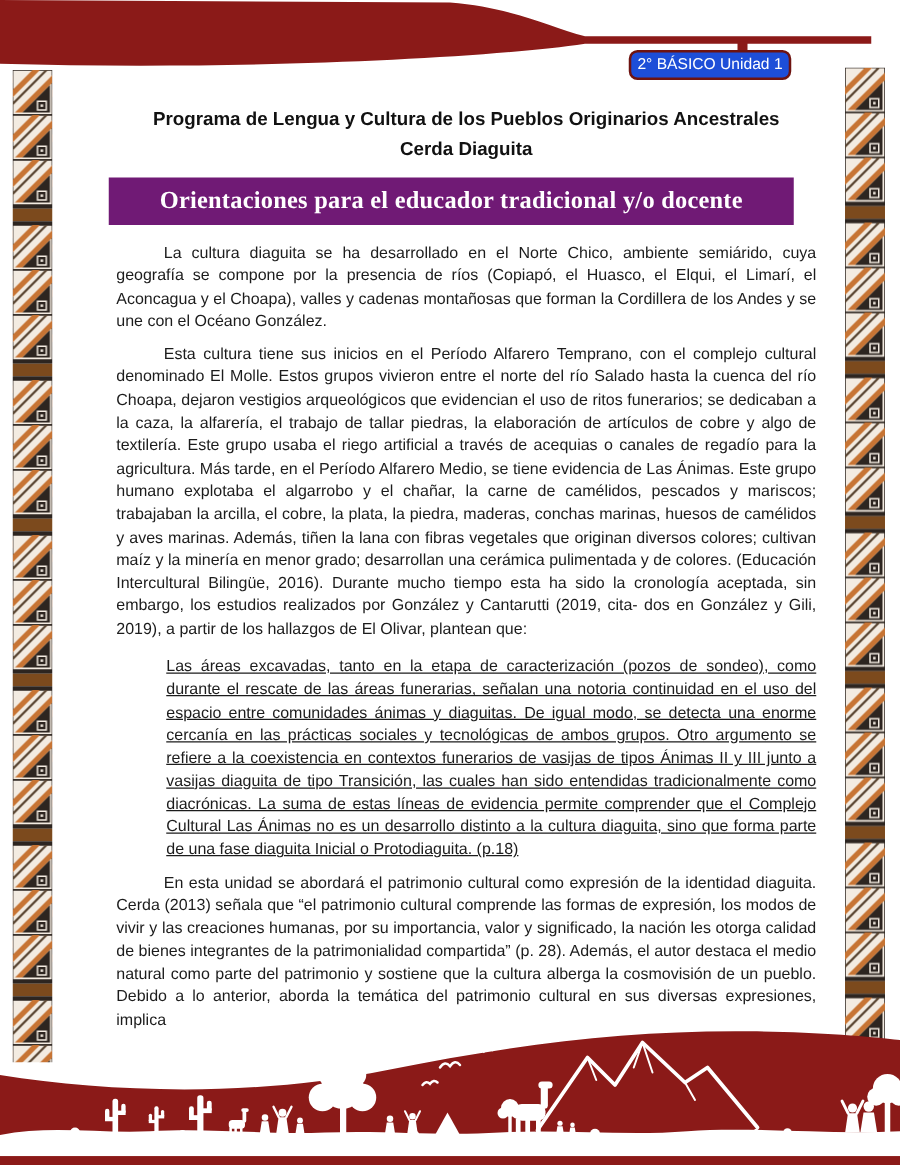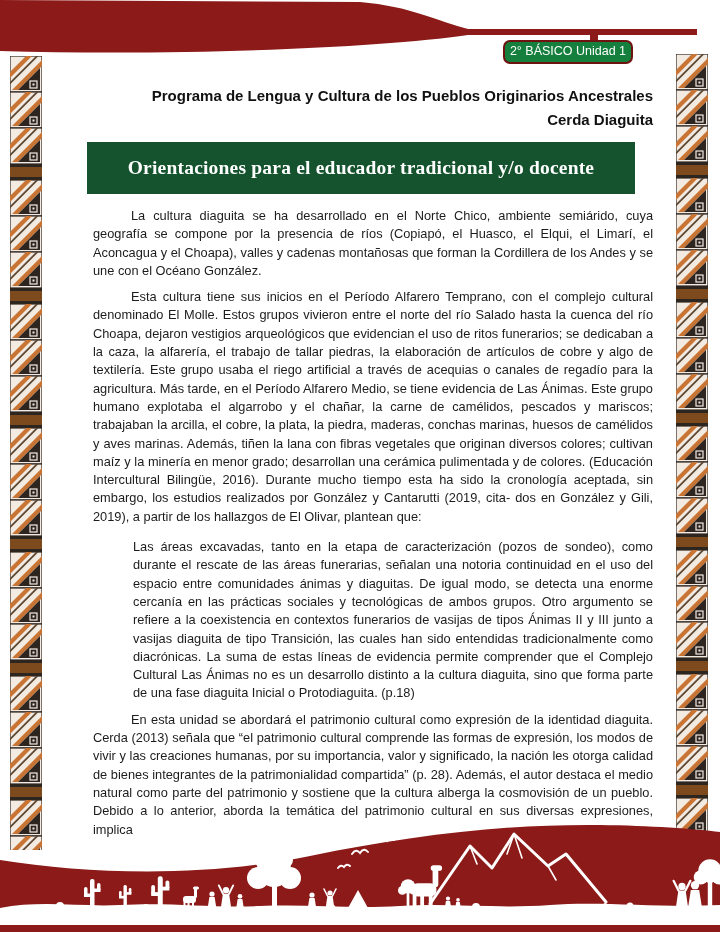--- a/index.html
+++ b/index.html
@@ -1,33 +1,33 @@
 <!DOCTYPE html>
 <html><head>
 <meta charset="utf-8">
 <style>
   html,body{margin:0;padding:0;background:#ffffff;}
   .page{position:relative;width:720px;height:932px;background:#ffffff;overflow:hidden;
         font-family:"Liberation Sans",sans-serif;}
   .top-wave{position:absolute;top:0;left:0;z-index:2;}
   .badge{position:absolute;left:503px;top:40px;width:130px;height:24px;box-sizing:border-box;
-         background:#15803d;border:2px solid #6e1310;border-radius:7px;color:#ffffff;
+         background:#1d4ed8;border:2px solid #6e1310;border-radius:7px;color:#ffffff;
          font-size:12.5px;line-height:19px;text-align:center;z-index:3;}
   .strip{position:absolute;z-index:1;}
   .strip-left{left:10px;top:56px;}
   .strip-right{left:676px;top:54px;}
   .content{position:absolute;left:93px;top:84px;width:560px;z-index:2;}
-  .title{font-size:15px;font-weight:bold;text-align:right;line-height:24px;color:#111111;}
-  .banner{width:548px;height:52px;margin:10px 0 0 -6px;background:#14532d;
+  .title{font-size:15px;font-weight:bold;text-align:center;line-height:24px;color:#111111;}
+  .banner{width:548px;height:38px;margin:10px 0 0 -6px;background:#701a75;
           display:flex;align-items:center;justify-content:center;}
   .banner span{color:#ffffff;font-family:"Liberation Serif",serif;font-weight:bold;
                font-size:19.5px;letter-spacing:.2px;}
   .doc-text{margin-top:13px;font-size:12.8px;line-height:18.3px;color:#1c1c1c;text-align:justify;}
   .doc-text p{margin:0 0 8px 0;text-indent:38px;}
-  .doc-text p.quote{margin:12px 0 8px 40px;text-indent:0;}
+  .doc-text p.quote{margin:12px 0 8px 40px;text-indent:0;text-decoration:underline;}
   .bottom-art{position:absolute;left:0;bottom:0;z-index:2;}
 </style>
 </head>
 <body>
 
 <div class="page">
 
   <svg class="top-wave" width="720" height="70" viewBox="0 0 720 70">
     <path d="M0,0 L360,2 C410,6 440,22 468,29 L697,29 L697,35 L468,35 C380,48 180,56 0,51 Z" fill="#8b1a18"></path>
     <rect x="590" y="33" width="8" height="10" fill="#8b1a18"></rect>

